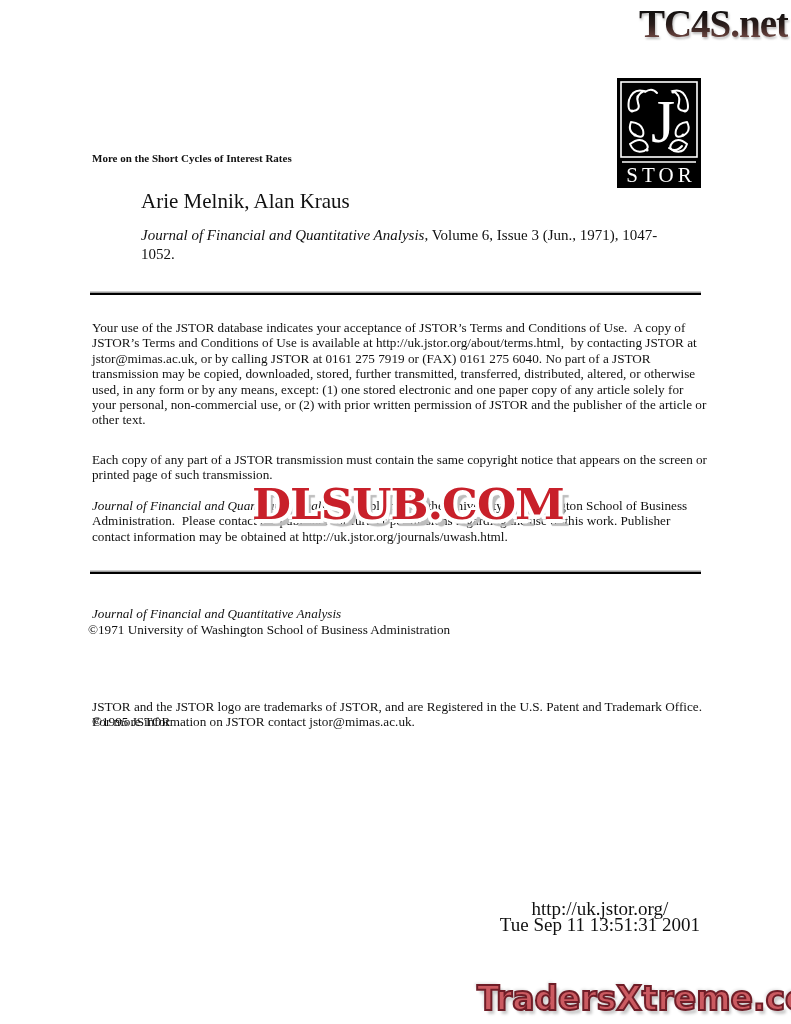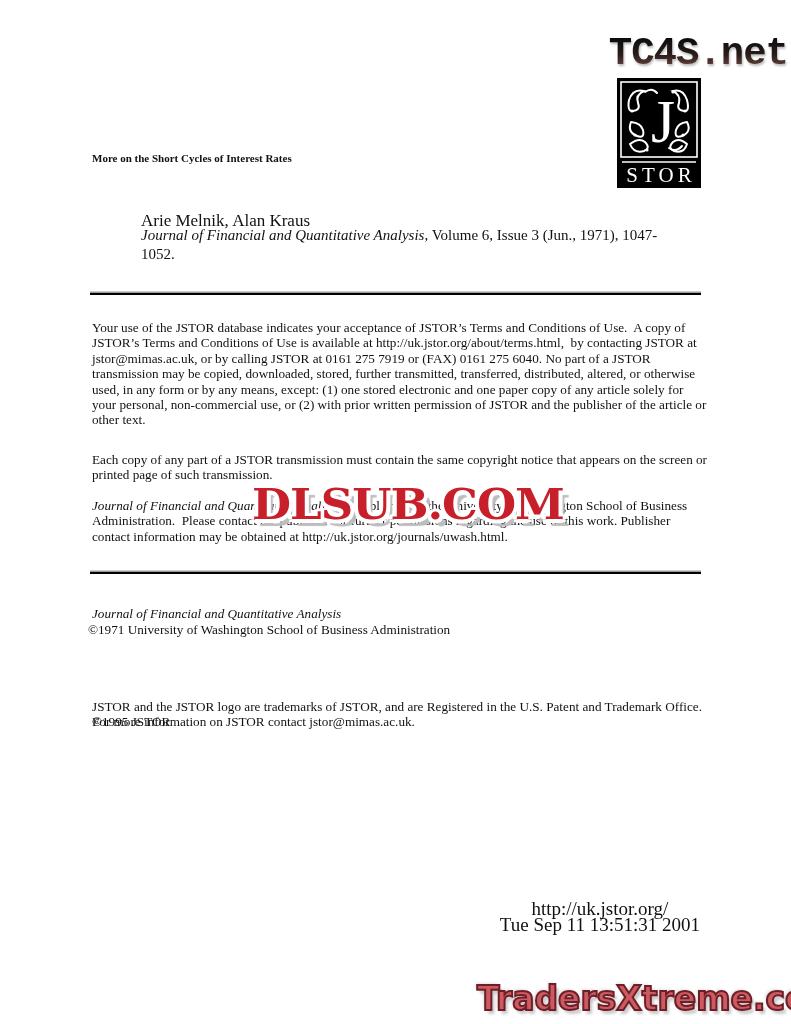--- a/index.html
+++ b/index.html
@@ -7,26 +7,25 @@
   .page {
     position:relative; width:791px; height:1024px;
     background:#ffffff; margin:0 auto; overflow:hidden;
     font-family:"Liberation Serif", serif; color:#111;
   }
   .abs { position:absolute; }
 
   
   .wm-top {
     top:0px; left:560px; width:228px; text-align:right;
-    font-family:Liberation Mono, monospace; font-weight:bold;
+    font-family:Liberation Serif, serif; font-weight:bold;
     font-size:39px; letter-spacing:-1px; line-height:48px;
     background:linear-gradient(#0c0c0c 18%, #2a1d1b 52%, #6b443f 78%, #9a675e 100%);
     -webkit-background-clip:text; background-clip:text; color:transparent;
     filter:drop-shadow(1px 2px 1px rgba(130,130,130,0.55));
-    margin-top:30px;
   }
   .wm-mid {
     top:481px; left:252px;
     font-family:"DejaVu Serif", serif; font-weight:bold;
     font-size:45px; line-height:48px; letter-spacing:-1px;
     color:#c8202a;
     text-shadow:
       -3px -3px 0 #fff, 3px -3px 0 #fff, -3px 3px 0 #fff, 3px 3px 0 #fff,
       -4px 0 0 #fff, 4px 0 0 #fff, 0 -4px 0 #fff, 0 4px 0 #fff,
       6px 7px 1px #bdbdbd;
@@ -39,21 +38,21 @@
     color:#cb5a61;
     -webkit-text-stroke:2px #6f1d27;
     text-shadow:3px 4px 3px #c8c8c8, -2px -2px 3px #e2e2e2;
   }
 
   
   .logo { top:78px; left:617px; }
 
   
   .title   { top:152px; left:92px;  font-size:11px; font-weight:bold; }
-  .authors { top:189px; left:141px; font-size:17px;margin-top:22px; }
+  .authors { top:189px; left:141px; font-size:21px; }
   .citation{ top:226px; left:141px; width:520px; font-size:15px; line-height:19px; }
 
   
   .rule { left:90px; width:611px; height:2px; background:#000; box-shadow:0 -1.5px 0 #9a9a9a; }
   .rule1 { top:293px; }
   .rule2 { top:572px; }
 
   
   .body-text { font-size:13.2px; line-height:15.4px; white-space:pre-wrap; }
   .para1     { top:320px; left:92px; width:616px; }

